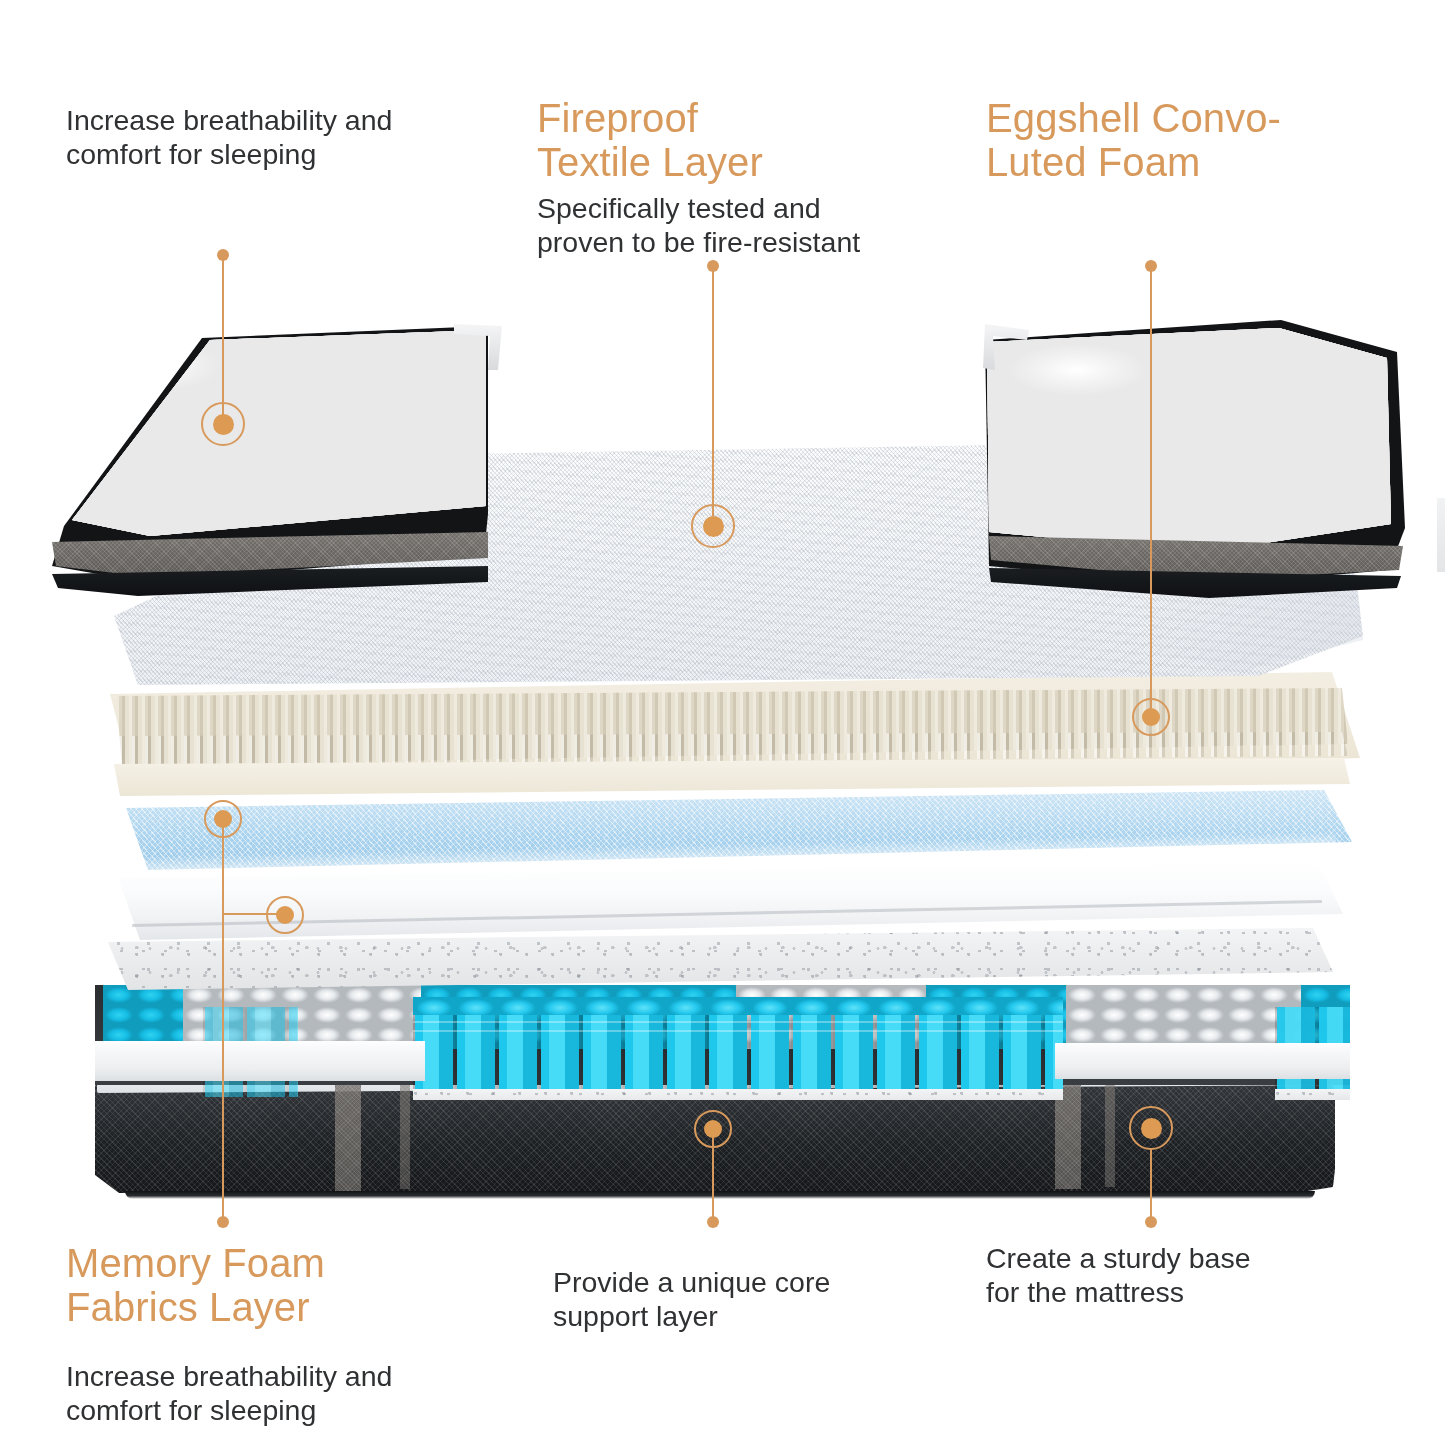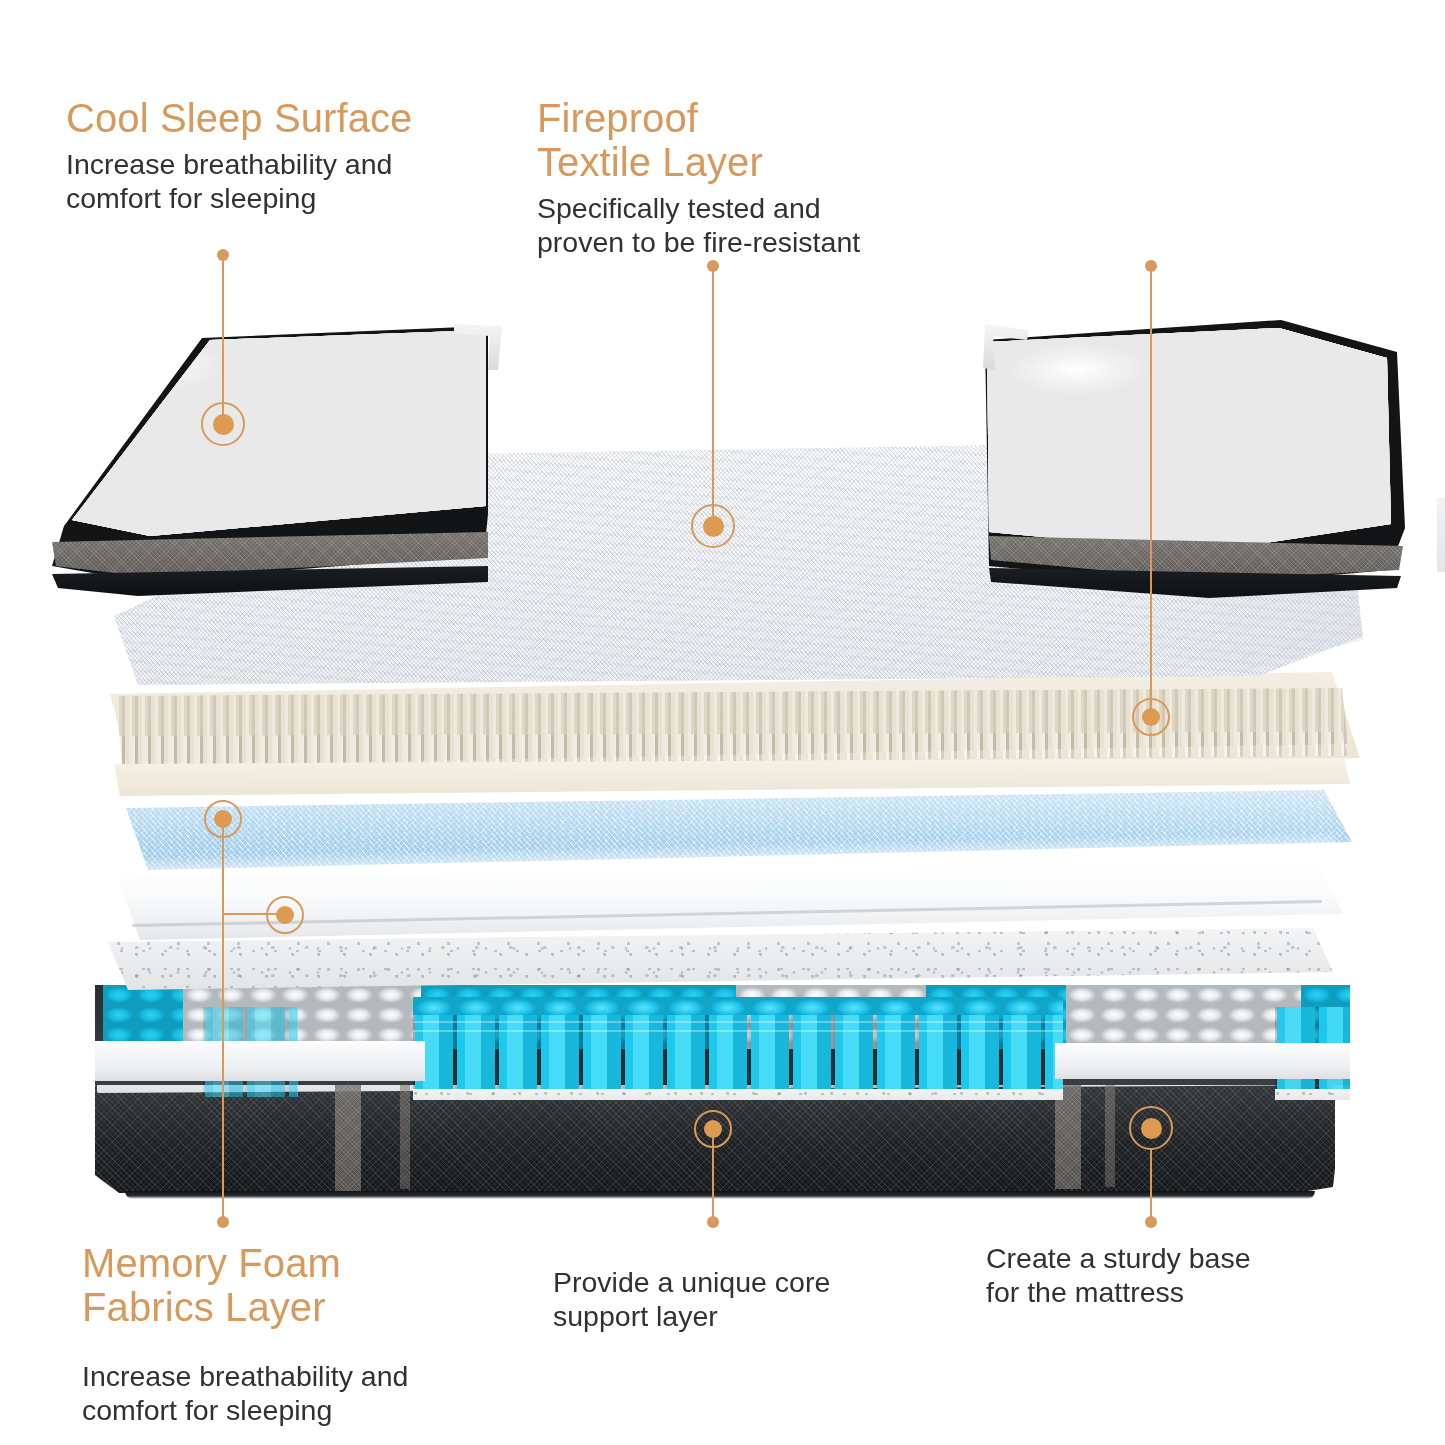--- a/index.html
+++ b/index.html
@@ -11,21 +11,21 @@
   .callout .title{
     color:#d89a5c;font-size:40px;line-height:44px;font-weight:400;
     white-space:pre-line;letter-spacing:.1px;}
   .callout .desc{
     color:#2f3133;font-size:28.5px;line-height:34px;font-weight:400;
     white-space:pre-line;margin-top:7px;}
 
   .c-cool   {left:66px; top:96px;  width:430px;}
   .c-fire   {left:537px;top:96px;  width:400px;}
   .c-egg    {left:986px;top:96px;  width:400px;}
-  .c-mem    {left:66px; top:1241px;width:430px;margin-left:16px;}
+  .c-mem    {left:66px; top:1241px;width:430px;}
   .c-spr    {left:553px;top:1241px;width:400px;}
   .c-base   {left:986px;top:1241px;width:400px;}
   .c-egg .desc, .c-base .desc{margin-top:9px;}
   .c-mem .desc{margin-top:30px;}
   .c-spr .desc{margin-top:24px;}
   .c-base .desc{margin-top:0;}
 
   
   .lead{position:absolute;background:#d89a5c;}
   .lead.v{width:2.4px;}
@@ -319,33 +319,34 @@
 
 <div class="dot-small" style="left:707px;top:1216px;"></div>
 <div class="lead v" style="left:712px;top:1128px;height:92px;"></div>
 <div class="marker sm" style="left:694px;top:1110px;"></div>
 
 <div class="dot-small" style="left:1145px;top:1216px;"></div>
 <div class="lead v" style="left:1150px;top:1148px;height:72px;"></div>
 <div class="marker" style="left:1129px;top:1106px;"></div>
 
 <div class="callout c-cool">
-  <div class="title">Cool Sleep Surface</div>
   <div class="desc">Increase breathability and
 comfort for sleeping</div>
 </div>
 
 <div class="callout c-fire">
   <div class="title">Fireproof
 Textile Layer</div>
   <div class="desc">Specifically tested and
 proven to be fire-resistant</div>
 </div>
 
 <div class="callout c-egg">
+  <div class="title">Eggshell Convo-
+Luted Foam</div>
 </div>
 
 <div class="callout c-mem">
   <div class="title">Memory Foam
 Fabrics Layer</div>
   <div class="desc">Increase breathability and
 comfort for sleeping</div>
 </div>
 
 <div class="callout c-spr">

